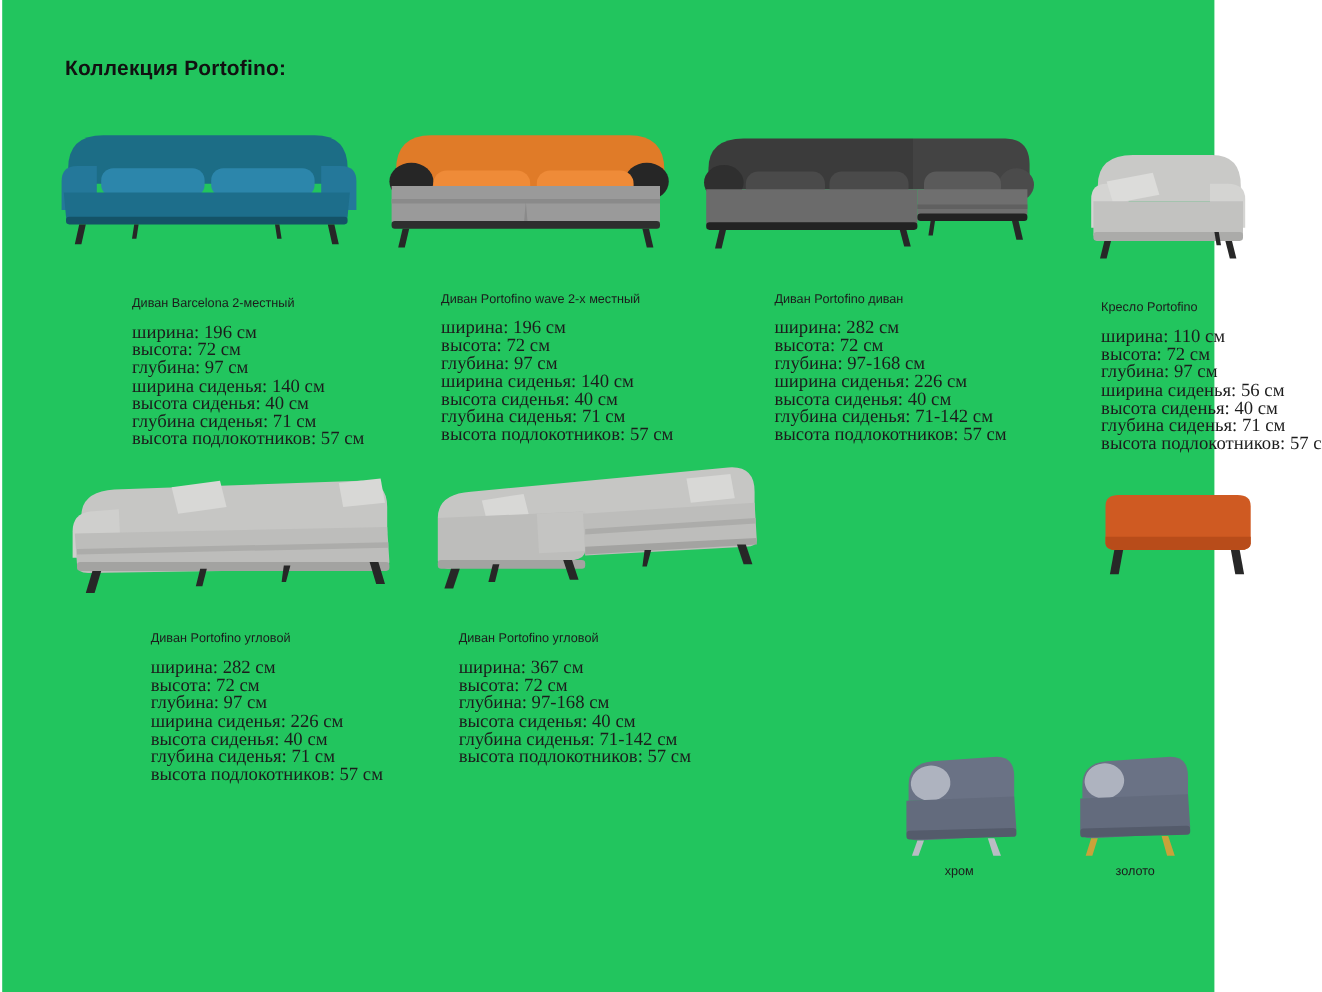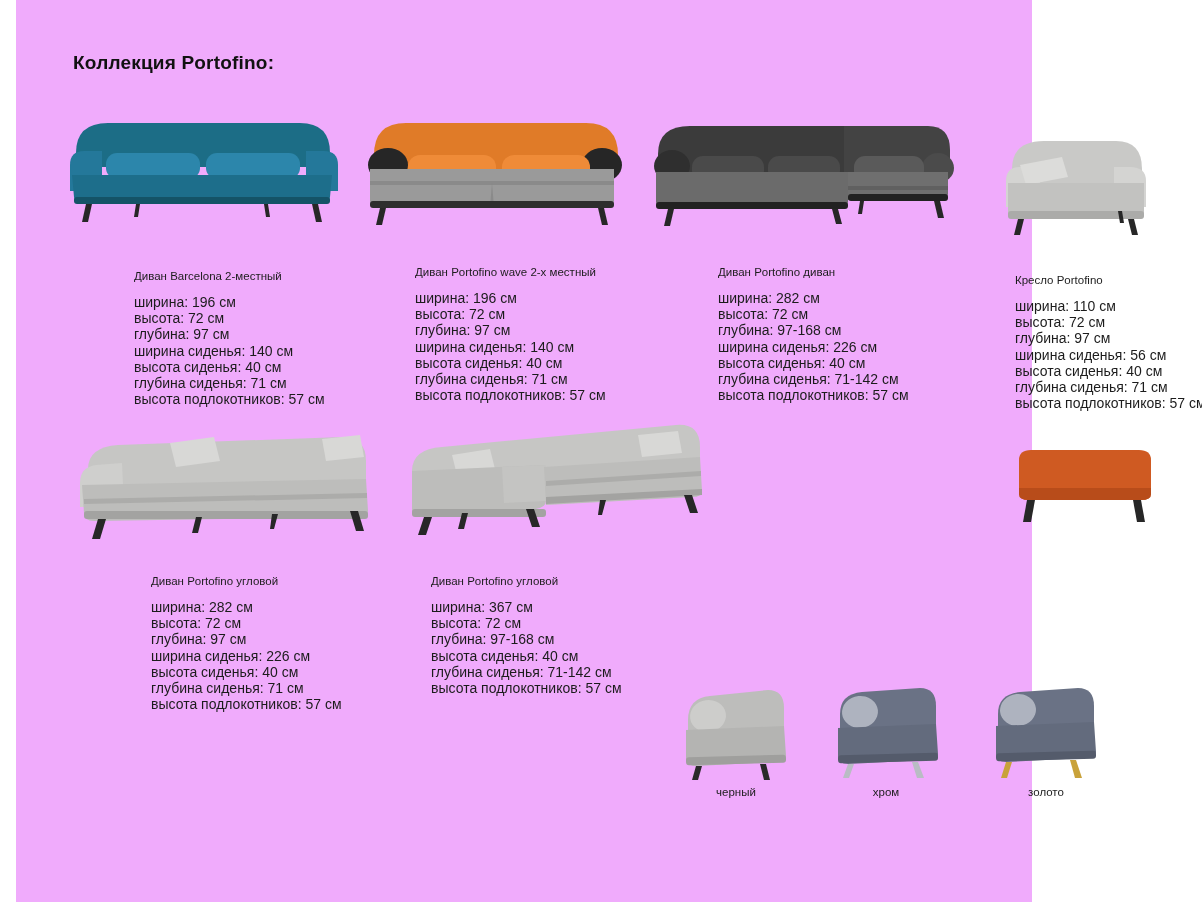--- a/index.html
+++ b/index.html
@@ -10,24 +10,24 @@
   body {
     width: 1202px;
     height: 902px;
     position: relative;
     font-family: "Liberation Sans", sans-serif;
     color: #1a1a1a;
     overflow: hidden;
   }
   .page {
     position: absolute;
-    left: 16px; top: 0;
-    width: 1016px;
+    left: 2px; top: 0;
+    width: 1102px;
     height: 902px;
-    background: #f0abfc;
+    background: #22c55e;
   }
 
   .title {
     position: absolute;
     left: 57px;
     top: 52px;
     font-size: 19px;
     font-weight: bold;
     letter-spacing: 0.2px;
     color: #111;
@@ -46,23 +46,24 @@
     position: absolute;
   }
   .item-name {
     font-size: 11.5px;
     color: #1c1c1c;
     white-space: nowrap;
     margin-top: 16px;
   }
   .specs {
     margin-top: 12px;
-    font-size: 14px;
+    font-size: 17px;
     line-height: 16.2px;
     color: #1c1c1c;
+    font-family: Liberation Serif, serif;
   }
   .specs div { white-space: nowrap; }
 
   .img-wrap {
     position: absolute;
   }
   svg { display: block; overflow: visible; }
 
   .leg-variant {
     position: absolute;
@@ -286,31 +287,20 @@
   <div class="img-wrap" style="left:995px; top:438px;">
     <svg width="150" height="90" viewBox="0 0 150 90">
       <path d="M8,22 Q8,12 20,12 L128,12 Q140,12 140,22 L140,56 Q140,62 130,62 L18,62 Q8,62 8,56 Z" fill="#cf5a22"></path>
       <path d="M8,50 L140,50 L140,56 Q140,62 130,62 L18,62 Q8,62 8,56 Z" fill="#b84c1a"></path>
       <path d="M16,62 L12,84 L20,84 L24,62 Z" fill="#272727"></path>
       <path d="M130,62 L134,84 L126,84 L122,62 Z" fill="#272727"></path>
     </svg>
   </div>
 
 
-  <div class="leg-variant" style="left:650px; top:668px;">
-    <svg width="140" height="110" viewBox="0 0 140 110">
-      <path d="M22,52 Q22,30 44,28 L102,22 Q118,22 118,40 L118,62 L22,62 Z" fill="#bdbdbb"></path>
-      <ellipse cx="42" cy="48" rx="18" ry="16" fill="#cdcdcb" transform="rotate(-8 42 48)"></ellipse>
-      <path d="M20,62 L118,58 L120,88 Q120,94 110,94 L30,98 Q20,98 20,90 Z" fill="#b4b4b2"></path>
-      <rect x="20" y="88" width="100" height="8" rx="3" fill="#9f9f9d" transform="rotate(-1.5 70 92)"></rect>
-      <path d="M100,96 L104,112 L98,112 L94,96 Z" fill="#2a2a2a"></path>
-      <path d="M30,98 L26,112 L32,112 L36,98 Z" fill="#2a2a2a"></path>
-    </svg>
-    <div class="leg-label">черный</div>
-  </div>
 
   <div class="leg-variant" style="left:960px; top:668px;">
     <svg width="140" height="110" viewBox="0 0 140 110">
       <path d="M22,46 Q22,26 44,24 L102,20 Q118,20 118,38 L118,58 L22,58 Z" fill="#6a7285"></path>
       <ellipse cx="42" cy="42" rx="18" ry="16" fill="#aeb3bf" transform="rotate(-6 42 42)"></ellipse>
       <path d="M20,58 L118,54 L120,84 Q120,90 110,90 L30,94 Q20,94 20,86 Z" fill="#636b7d"></path>
       <rect x="20" y="84" width="100" height="8" rx="3" fill="#545b6b" transform="rotate(-1.5 70 88)"></rect>
       <path d="M100,92 L106,110 L99,110 L94,92 Z" fill="#c9a23a"></path>
       <path d="M30,94 L25,110 L31,110 L36,94 Z" fill="#c9a23a"></path>
     </svg>

